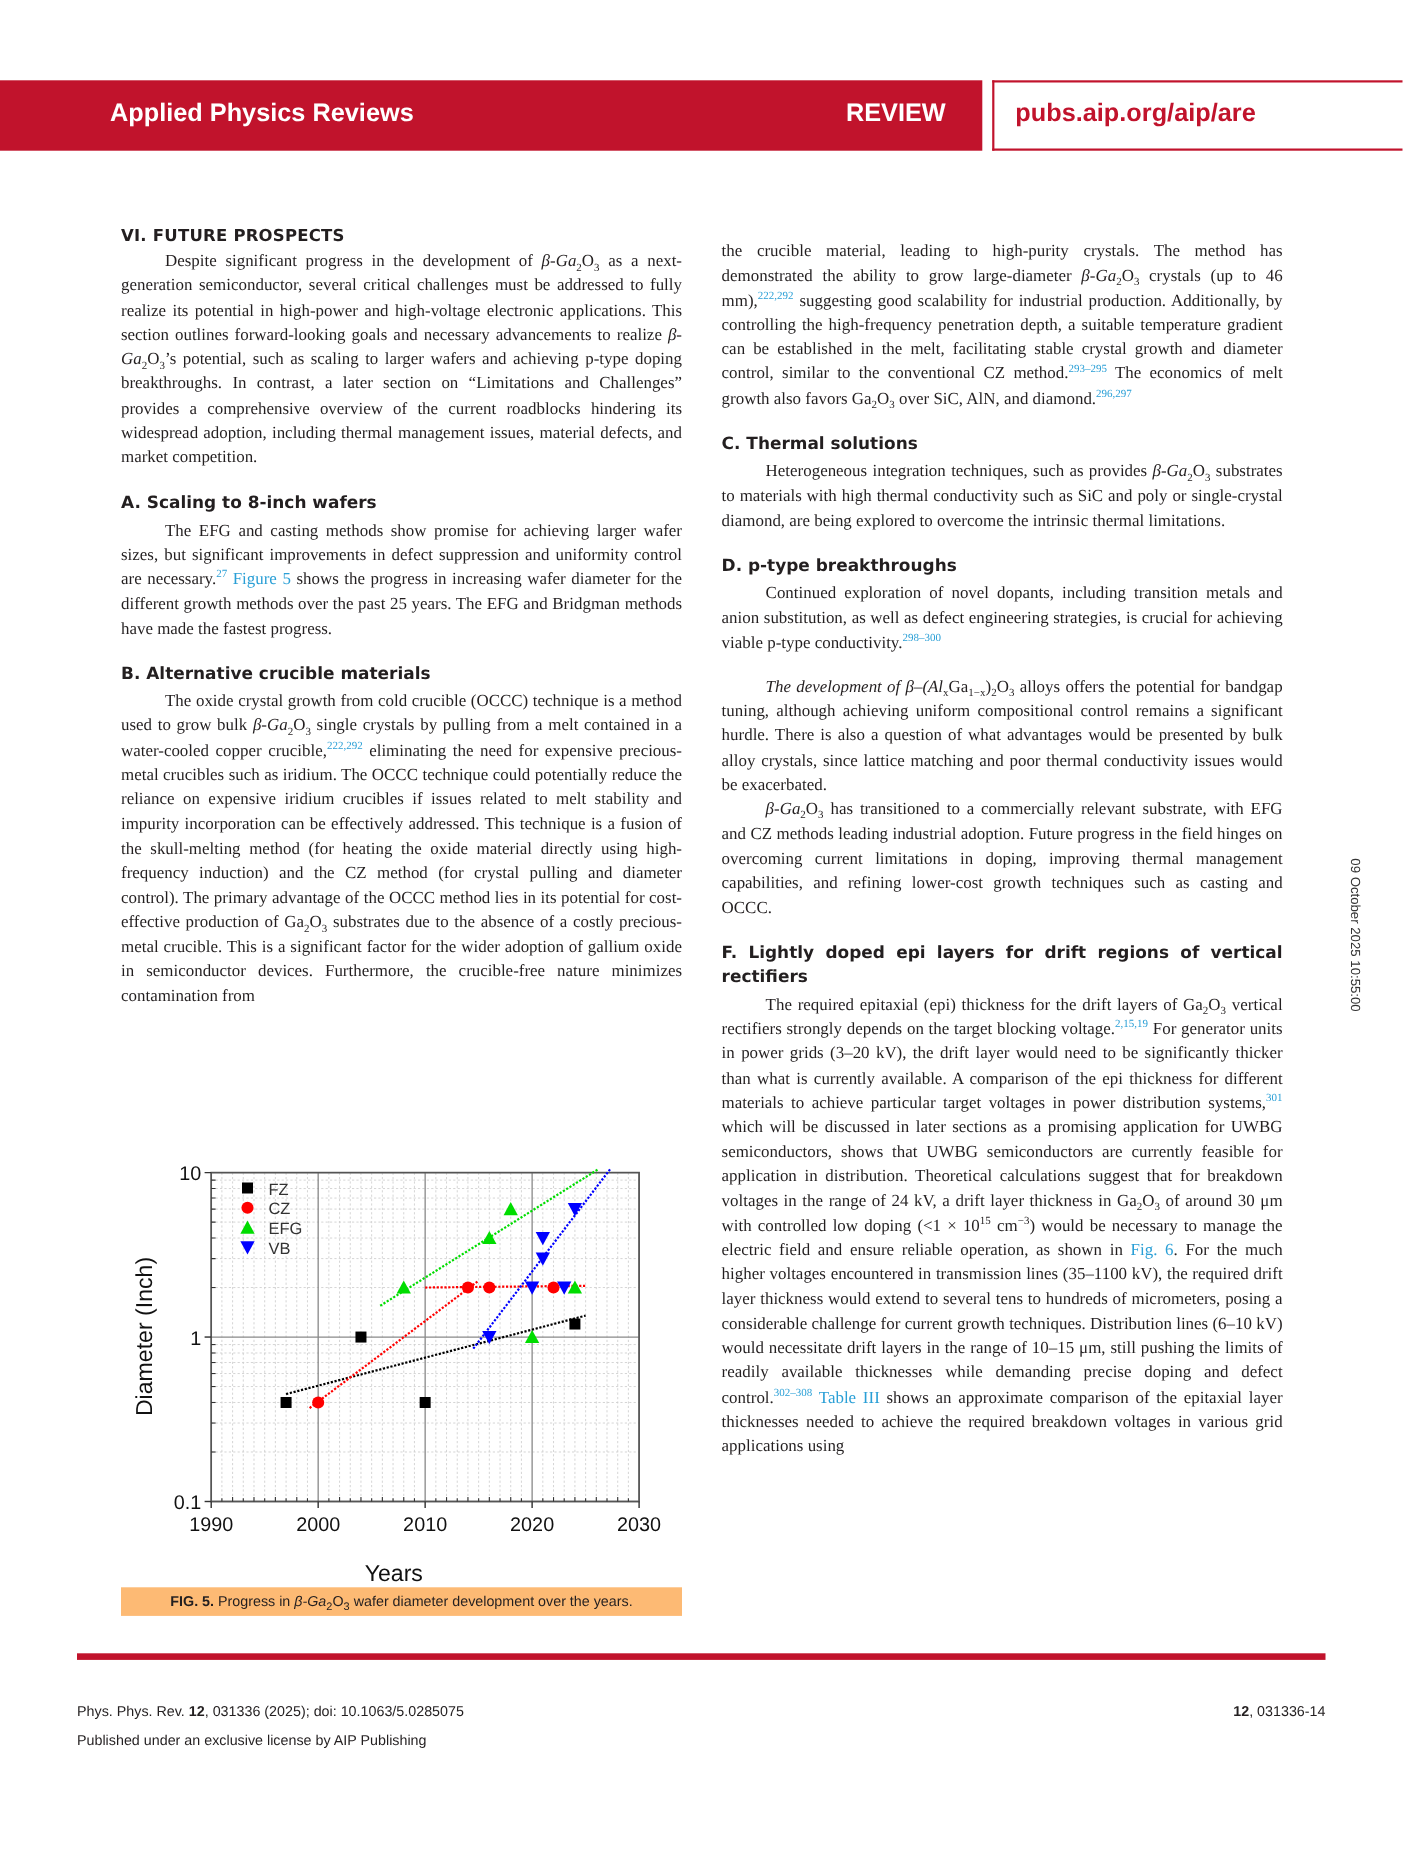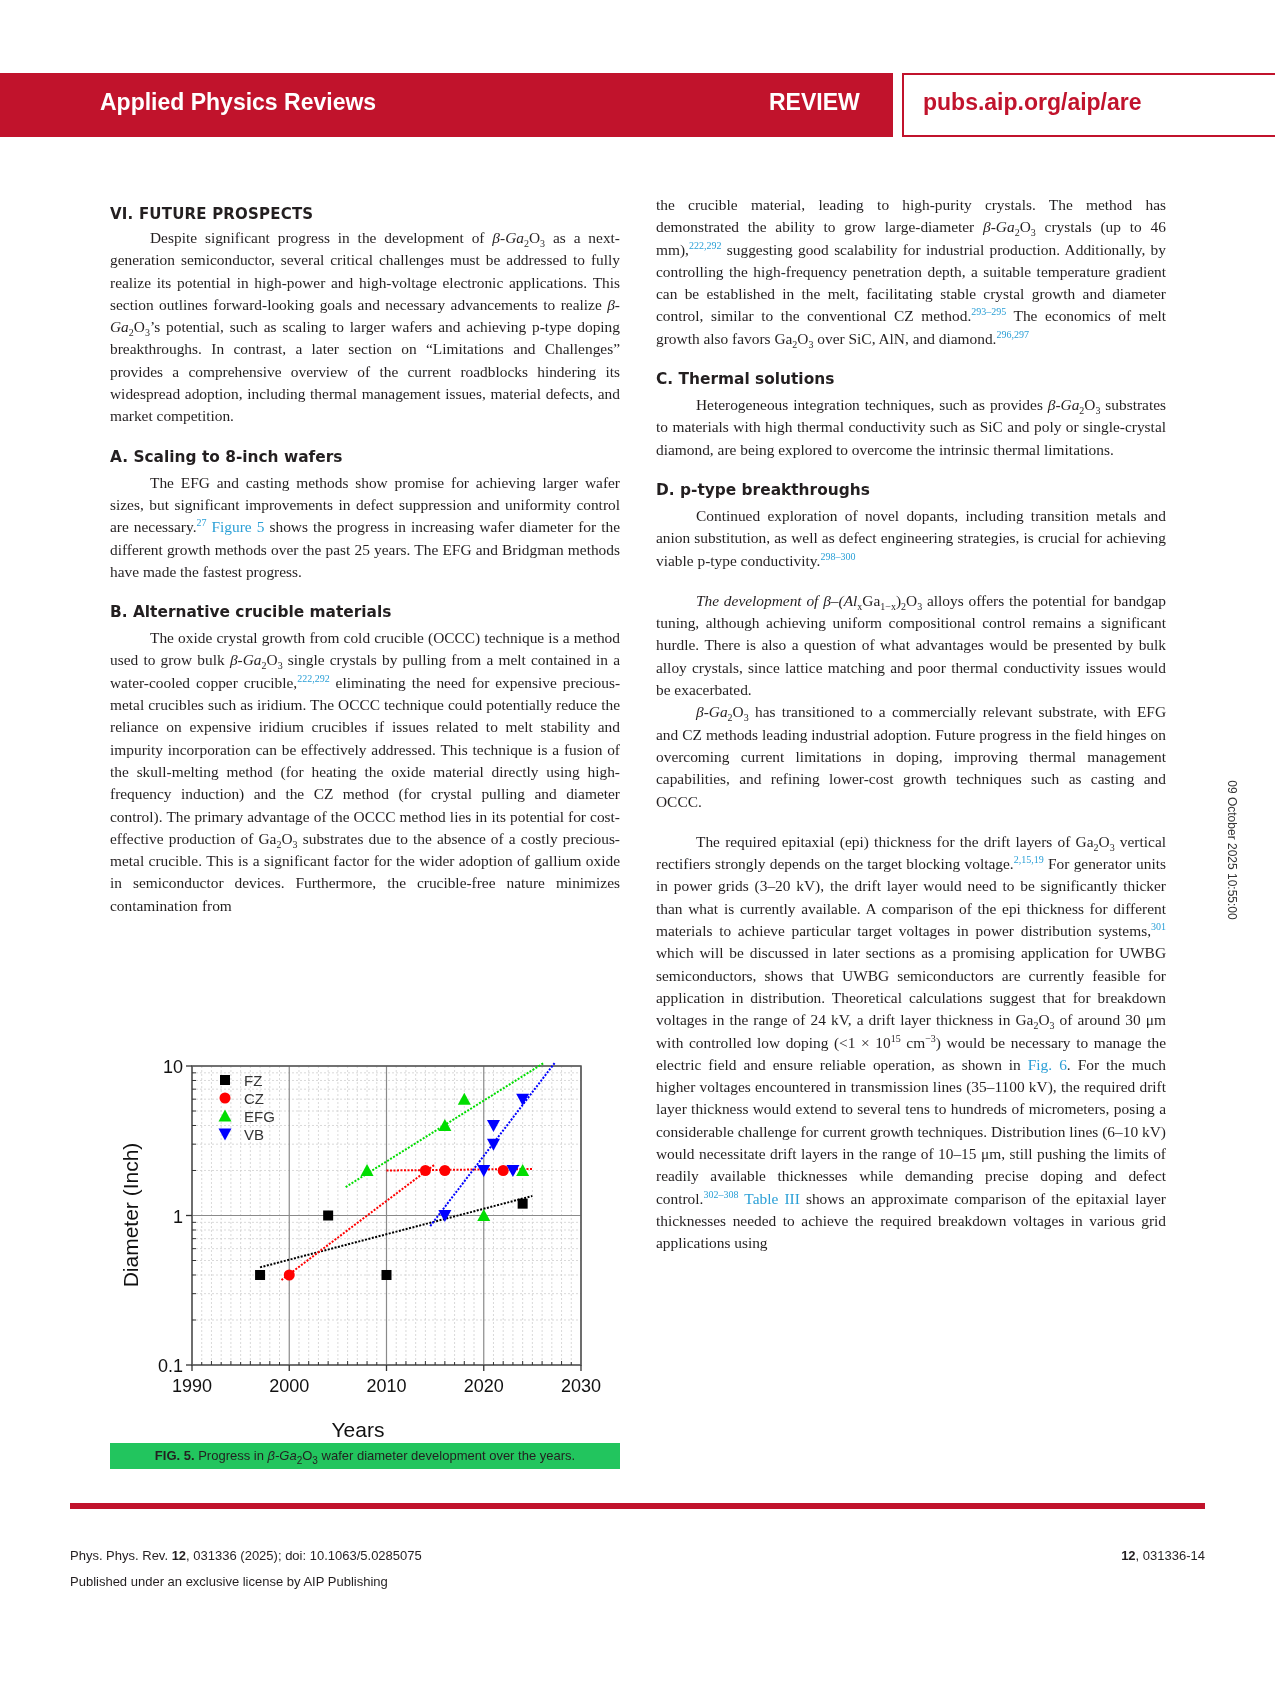--- a/index.html
+++ b/index.html
@@ -4,31 +4,31 @@
 <style>
   html,body{margin:0;padding:0;background:#fff;}
   body{width:1275px;height:1688px;position:relative;overflow:hidden;font-family:"Liberation Serif",serif;color:#231f20;}
   .hdr-bar{position:absolute;left:0;top:73px;width:893px;height:64px;background:#c1132c;}
   .hdr-title{position:absolute;left:100px;top:89px;font-family:"Liberation Sans",sans-serif;font-weight:bold;font-size:23px;color:#fff;}
   .hdr-review{position:absolute;left:769px;top:89px;font-family:"Liberation Sans",sans-serif;font-weight:bold;font-size:23px;color:#fff;}
   .hdr-url-box{position:absolute;left:902px;top:73px;width:380px;height:60px;border:2px solid #c1132c;border-right:none;background:#fff;}
   .hdr-url{position:absolute;left:923px;top:89px;font-family:"Liberation Sans",sans-serif;font-weight:bold;font-size:23px;color:#c1132c;text-decoration:none;}
   .col{position:absolute;width:510px;font-size:15.4px;line-height:22.3px;text-align:justify;}
   .col-left{left:110px;top:203px;}
-  .col-right{left:656px;top:194px;}
+  .col-right{left:656px;top:218px;}
   .h1{font-family:"DejaVu Sans",sans-serif;font-weight:bold;font-size:15px;letter-spacing:0.2px;margin:0 0 2px 0;line-height:22px;}
   .h2{font-family:"DejaVu Sans",sans-serif;font-weight:bold;font-size:15.4px;margin:0 0 4px 0;line-height:22px;}
   p{margin:0;text-indent:40px;}
   .gap{height:18px;}
   .ref{color:#2a9fd6;font-size:10px;vertical-align:super;line-height:0;}
   .lnk{color:#2a9fd6;}
   sub{font-size:10px;line-height:0;}
   sup{font-size:10px;line-height:0;}
   .fig{position:absolute;left:110px;top:1045px;width:510px;height:395px;}
-  .caption{position:absolute;left:110px;top:1443px;width:510px;height:26px;background:#22c55e;font-family:"Liberation Sans",sans-serif;font-size:13px;line-height:26px;text-align:center;color:#231f20;}
+  .caption{position:absolute;left:110px;top:1443px;width:510px;height:26px;background:#fdba74;font-family:"Liberation Sans",sans-serif;font-size:13px;line-height:26px;text-align:center;color:#231f20;}
   .caption b{font-weight:bold;}
   .foot-rule{position:absolute;left:70px;top:1503px;width:1135px;height:6px;background:#c1132c;}
   .foot-cite{position:absolute;left:70px;top:1548px;font-family:"Liberation Sans",sans-serif;font-size:13px;color:#231f20;}
   .foot-lic{position:absolute;left:70px;top:1574px;font-family:"Liberation Sans",sans-serif;font-size:13px;color:#231f20;}
   .foot-page{position:absolute;right:70px;top:1548px;font-family:"Liberation Sans",sans-serif;font-size:13px;color:#231f20;}
   .side-stamp{position:absolute;left:1232px;top:850px;transform:translate(-50%,-50%) rotate(90deg);font-family:"Liberation Sans",sans-serif;font-size:12px;color:#333;white-space:nowrap;}
 </style>
 </head>
 <body>
 
@@ -241,19 +241,20 @@
   <div class="gap"></div>
   <div class="h2">C. Thermal solutions</div>
   <p><span>Heterogeneous integration techniques, such as provides </span><i>β-Ga</i><sub>2</sub><span>O</span><sub>3</sub><span> substrates to materials with high thermal conductivity such as SiC and poly or single-crystal diamond, are being explored to overcome the intrinsic thermal limitations.</span></p>
   <div class="gap"></div>
   <div class="h2">D. p-type breakthroughs</div>
   <p><span>Continued exploration of novel dopants, including transition metals and anion substitution, as well as defect engineering strategies, is crucial for achieving viable p-type conductivity.</span><a class="ref">298–300</a></p>
   <div class="gap"></div>
   <p><i>The development of β–(Al</i><sub>x</sub><span>Ga</span><sub>1−x</sub><span>)</span><sub>2</sub><span>O</span><sub>3</sub><span> alloys offers the potential for bandgap tuning, although achieving uniform compositional control remains a significant hurdle. There is also a question of what advantages would be presented by bulk alloy crystals, since lattice matching and poor thermal conductivity issues would be exacerbated.</span></p>
   <p><i>β-Ga</i><sub>2</sub><span>O</span><sub>3</sub><span> has transitioned to a commercially relevant substrate, with EFG and CZ methods leading industrial adoption. Future progress in the field hinges on overcoming current limitations in doping, improving thermal management capabilities, and refining lower-cost growth techniques such as casting and OCCC.</span></p>
   <div class="gap"></div>
+  <div class="h2">F. Lightly doped epi layers for drift regions of vertical rectifiers</div>
   <p><span>The required epitaxial (epi) thickness for the drift layers of </span><span>Ga</span><sub>2</sub><span>O</span><sub>3</sub><span> vertical rectifiers strongly depends on the target blocking voltage.</span><a class="ref">2,15,19</a><span> For generator units in power grids (3–20 kV), the drift layer would need to be significantly thicker than what is currently available. A comparison of the epi thickness for different materials to achieve particular target voltages in power distribution systems,</span><a class="ref">301</a><span> which will be discussed in later sections as a promising application for UWBG semiconductors, shows that UWBG semiconductors are currently feasible for application in distribution. Theoretical calculations suggest that for breakdown voltages in the range of 24 kV, a drift layer thickness in </span><span>Ga</span><sub>2</sub><span>O</span><sub>3</sub><span> of around 30 μm with controlled low doping (&lt;1 × 10</span><sup>15</sup><span> cm</span><sup>−3</sup><span>) would be necessary to manage the electric field and ensure reliable operation, as shown in </span><a class="lnk">Fig. 6</a><span>. For the much higher voltages encountered in transmission lines (35–1100 kV), the required drift layer thickness would extend to several tens to hundreds of micrometers, posing a considerable challenge for current growth techniques. Distribution lines (6–10 kV) would necessitate drift layers in the range of 10–15 μm, still pushing the limits of readily available thicknesses while demanding precise doping and defect control.</span><a class="ref">302–308</a> <a class="lnk">Table III</a><span> shows an approximate comparison of the epitaxial layer thicknesses needed to achieve the required breakdown voltages in various grid applications using</span></p>
 </div>
 
 <div class="foot-rule"></div>
 <div class="foot-cite"><span>Phys. Phys. Rev. </span><b>12</b><span>, 031336 (2025); doi: 10.1063/5.0285075</span></div>
 <div class="foot-lic">Published under an exclusive license by AIP Publishing</div>
 <div class="foot-page"><b>12</b><span>, 031336-14</span></div>
 
 </body></html>

